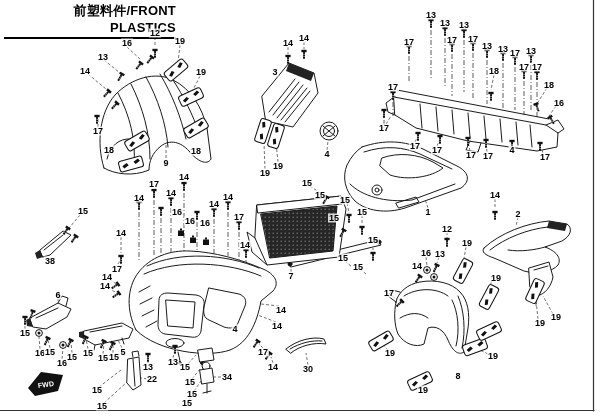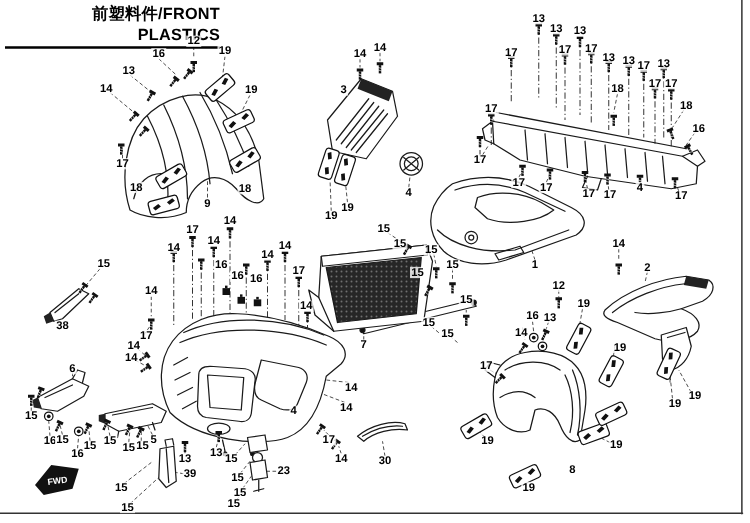--- a/index.html
+++ b/index.html
@@ -448,27 +448,27 @@
       <span class="callout" style="left: 50px; top: 352px;">15</span>
       <span class="callout" style="left: 62px; top: 363px;">16</span>
       <span class="callout" style="left: 72px; top: 357px;">15</span>
       <span class="callout" style="left: 88px; top: 353px;">15</span>
       <span class="callout" style="left: 103px; top: 358px;">15</span>
       <span class="callout" style="left: 114px; top: 357px;">15</span>
       <span class="callout" style="left: 123px; top: 352px;">5</span>
       <span class="callout" style="left: 97px; top: 390px;">15</span>
       <span class="callout" style="left: 102px; top: 406px;">15</span>
       <span class="callout" style="left: 148px; top: 367px;">13</span>
-      <span class="callout" style="left: 152px; top: 379px;">39</span>
+      <span class="callout" style="left: 152px; top: 379px;">22</span>
       <span class="callout" style="left: 173px; top: 362px;">13</span>
       <span class="callout" style="left: 185px; top: 367px;">15</span>
       <span class="callout" style="left: 190px; top: 382px;">15</span>
       <span class="callout" style="left: 192px; top: 394px;">15</span>
       <span class="callout" style="left: 187px; top: 403px;">15</span>
-      <span class="callout" style="left: 227px; top: 377px;">23</span>
+      <span class="callout" style="left: 227px; top: 377px;">34</span>
       <span class="callout" style="left: 235px; top: 329px;">4</span>
       <span class="callout" style="left: 263px; top: 352px;">17</span>
       <span class="callout" style="left: 273px; top: 367px;">14</span>
       <span class="callout" style="left: 308px; top: 369px;">30</span>
       <span class="callout" style="left: 281px; top: 310px;">14</span>
       <span class="callout" style="left: 277px; top: 326px;">14</span>
       <span class="callout" style="left: 447px; top: 229px;">12</span>
       <span class="callout" style="left: 467px; top: 243px;">19</span>
       <span class="callout" style="left: 426px; top: 253px;">16</span>
       <span class="callout" style="left: 440px; top: 254px;">13</span>

